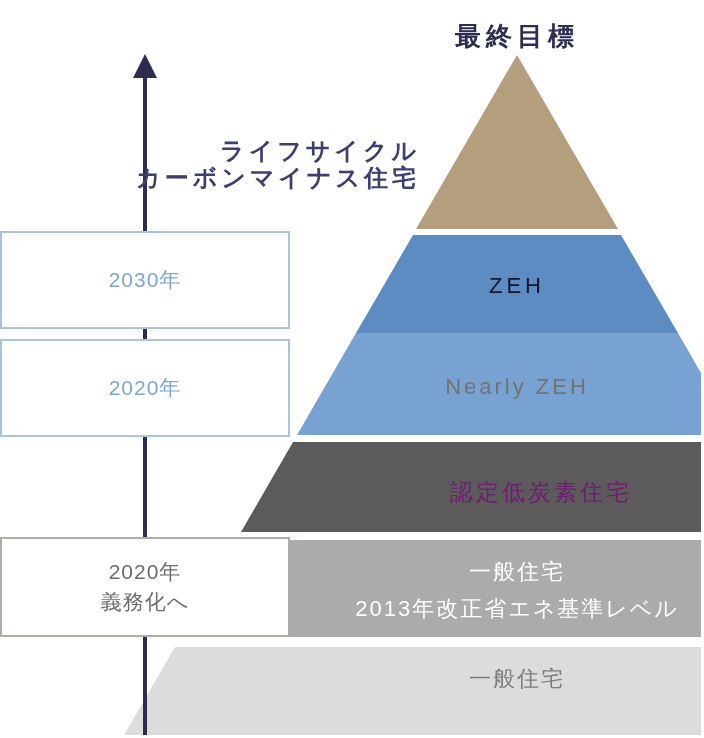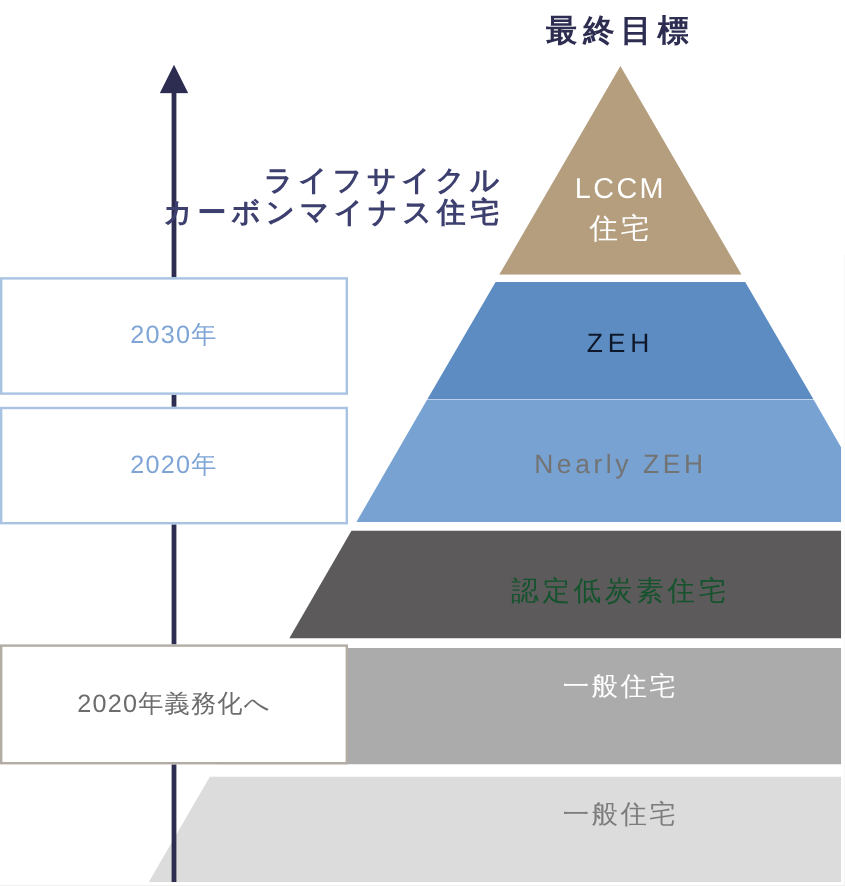--- a/index.html
+++ b/index.html
@@ -15,28 +15,28 @@
   .band-zeh{clip-path:polygon(413px 235px,621px 235px,678px 333px,356px 333px);}
   .band-nearly{clip-path:polygon(356px 333px,678px 333px,701px 373px,701px 435px,297px 435px);}
   .band-lowcarbon{clip-path:polygon(293px 442px,701px 442px,701px 532px,241px 532px);}
   .band-gen2013{clip-path:polygon(237px 540px,701px 540px,701px 637px,181px 637px);}
   .band-genins{clip-path:polygon(175px 647px,701px 647px,701px 735px,124px 735px);}
   
   .arrow-line{position:absolute;left:143px;top:72px;width:4px;height:663px;z-index:2;}
   .arrow-head{position:absolute;left:133px;top:54px;width:24px;height:24px;
     clip-path:polygon(50% 0,100% 100%,0 100%);z-index:4;}
   
-  .final-goal{position:absolute;top:8px;left:517px;transform:translateX(-50%);
+  .final-goal{position:absolute;top:19px;left:517px;transform:translateX(-50%);
     font-size:26px;font-weight:bold;letter-spacing:5px;white-space:nowrap;z-index:4;}
   
   .lifecycle{position:absolute;top:137px;right:284px;text-align:right;
     font-size:24px;font-weight:bold;letter-spacing:4px;line-height:27px;white-space:nowrap;z-index:4;}
   
   .mbox{position:absolute;left:0;width:290px;box-sizing:border-box;
-    border:2px solid;display:flex;flex-direction:row;justify-content:center;
+    border:2px solid;display:flex;flex-direction:column;justify-content:center;
     align-items:center;text-align:center;font-size:21px;letter-spacing:1px;
     line-height:30px;z-index:3;white-space:nowrap;}
   .mbox-1{top:231px;height:98px;}
   .mbox-2{top:339px;height:98px;}
   .mbox-3{top:537px;height:100px;}
   
   .blabel{position:absolute;left:517px;transform:translateX(-50%);text-align:center;
     white-space:nowrap;z-index:4;}
   .lbl-lccm{top:141px;font-size:24px;letter-spacing:2px;line-height:33px;}
   .lbl-zeh{top:273px;font-size:22px;letter-spacing:4px;}
@@ -71,27 +71,24 @@
     <div>2030年</div>
   </div>
   <div class="mbox mbox-2" style="background-color: rgb(255, 255, 255); color: rgb(127, 165, 215); border-color: rgb(169, 195, 226);">
     <div>2020年</div>
   </div>
   <div class="mbox mbox-3" style="background-color: rgb(255, 255, 255); color: rgb(108, 108, 108); border-color: rgb(179, 172, 164);">
     <div>2020年</div>
     <div>義務化へ</div>
   </div>
 
-  <div class="blabel lbl-lccm" style="color: rgb(255, 255, 255);">
-    <div>LCCM</div>
-    <div>住宅</div>
-  </div>
   <div class="blabel lbl-zeh" style="color: #0f172a;">ZEH</div>
   <div class="blabel lbl-nearly" style="color: #737373;">Nearly ZEH</div>
-  <div class="blabel lbl-lowcarbon" style="color: #14532d;">認定低炭素住宅</div>
+  <div class="blabel lbl-lowcarbon" style="color: #701a75; margin-left: 24px;">認定低炭素住宅</div>
   <div class="blabel lbl-gen2013" style="color: rgb(255, 255, 255);">
     <div>一般住宅</div>
+    <div>2013年改正省エネ基準レベル</div>
   </div>
   <div class="blabel lbl-genins" style="color: rgb(124, 124, 124);">
     <div>一般住宅</div>
   </div>
 
 </div>
 
 </body></html>

